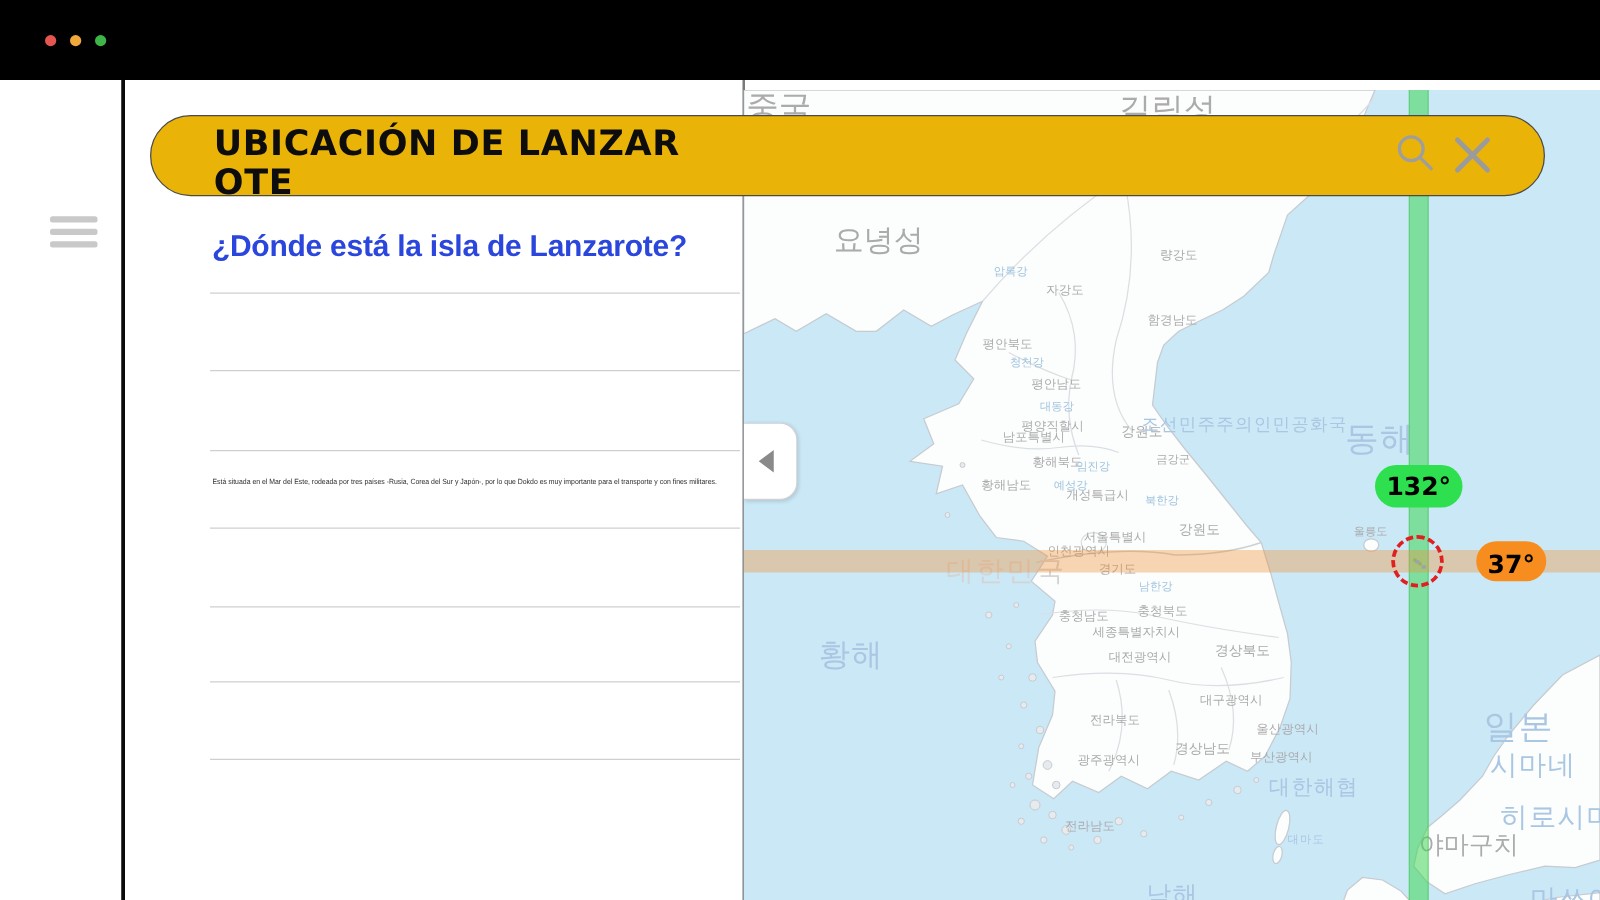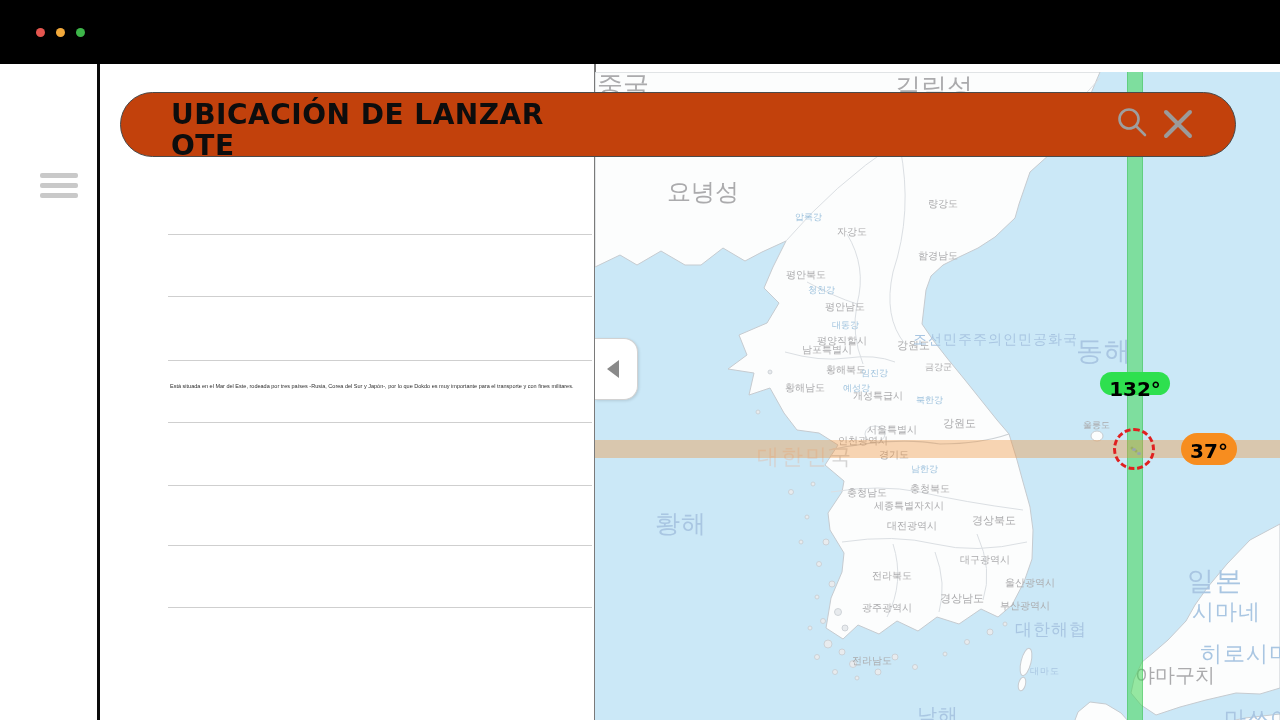--- a/index.html
+++ b/index.html
@@ -43,33 +43,33 @@
 
   .lon-band{position:absolute;left:532px;top:0;width:14px;height:656px;
             background:rgba(64,214,86,0.55);border-left:1px solid rgba(46,180,72,0.35);
             border-right:1px solid rgba(46,180,72,0.35);}
   .lat-band{position:absolute;left:0;top:368px;width:685px;height:18px;
             background:rgba(240,145,55,0.38);}
   .marker{position:absolute;left:518px;top:356px;width:42px;height:42px;border-radius:50%;
           border:3px dashed #e02020;box-sizing:border-box;}
   .marker i{position:absolute;width:4px;height:3px;border-radius:50%;background:#99a4ac;}
   .marker i.a{left:16px;top:17px;} .marker i.b{left:21px;top:21px;}
-  .badge{position:absolute;height:23px;border-radius:18px;text-align:center;
+  .badge{position:absolute;height:34px;border-radius:18px;text-align:center;
          font-family:"DejaVu Sans",sans-serif;font-weight:800;font-size:20px;line-height:34px;color:#000;}
   .badge.lon{left:505px;top:300px;width:70px;background:#2ee04f;}
   .badge.lat{left:586px;top:361px;width:56px;height:32px;line-height:36px;background:#f78d1f;}
 
   .collapse-tab{position:absolute;left:0;top:266px;width:42px;height:60px;background:#fff;
                 border:1px solid #d2d2d2;border-left:none;border-radius:0 14px 14px 0;
                 box-shadow:1px 1px 3px rgba(0,0,0,0.12);cursor:pointer;}
   .collapse-tab .tri{position:absolute;left:12px;top:21px;width:0;height:0;
                 border:9px solid transparent;border-right:12px solid #8a8a8a;border-left:none;}
 
   
-  .search-pill{position:absolute;left:120px;top:92px;width:1116px;height:65px;background:#c2410c;
+  .search-pill{position:absolute;left:120px;top:92px;width:1116px;height:65px;background:#eab308;
                border:1.5px solid #4a4a4a;border-radius:34px;box-sizing:border-box;cursor:text;text-decoration:underline;}
   .search-title{position:absolute;left:50px;top:6px;width:395px;
                 font-family:"DejaVu Sans",sans-serif;font-weight:800;font-size:28px;line-height:1.12;
                 color:#0d0d0d;letter-spacing:0.5px;word-break:break-all;text-transform:uppercase;}
   .icon-search{position:absolute;right:86px;top:14px;}
   .icon-clear{position:absolute;right:42px;top:16px;}
 </style>
 </head>
 <body>
 
@@ -84,20 +84,21 @@
   <div class="sidebar">
     <div class="hamburger">
       <span></span>
       <span></span>
       <span></span>
     </div>
   </div>
   <div class="vline"></div>
 
   <div class="panel">
+    <div class="question">¿Dónde está la isla de Lanzarote?</div>
     <div class="rule" style="top:170px"></div>
     <div class="rule" style="top:232px"></div>
     <div class="rule" style="top:296px"></div>
     <div class="rule" style="top:358px"></div>
     <div class="rule" style="top:421px"></div>
     <div class="rule" style="top:481px"></div>
     <div class="rule" style="top:543px"></div>
     <div class="note">Está situada en el Mar del Este, rodeada por tres países -Rusia, Corea del Sur y Japón-, por lo que Dokdo es muy importante para el transporte y con fines militares.</div>
   </div>
 

